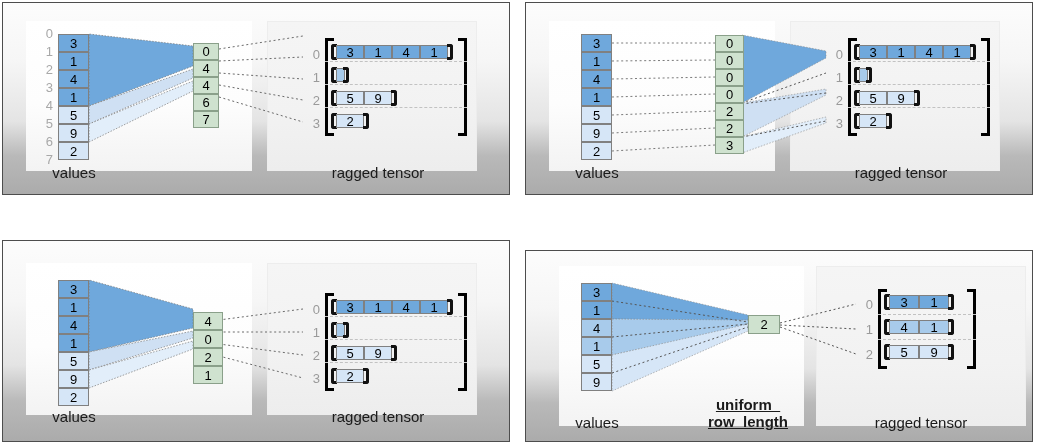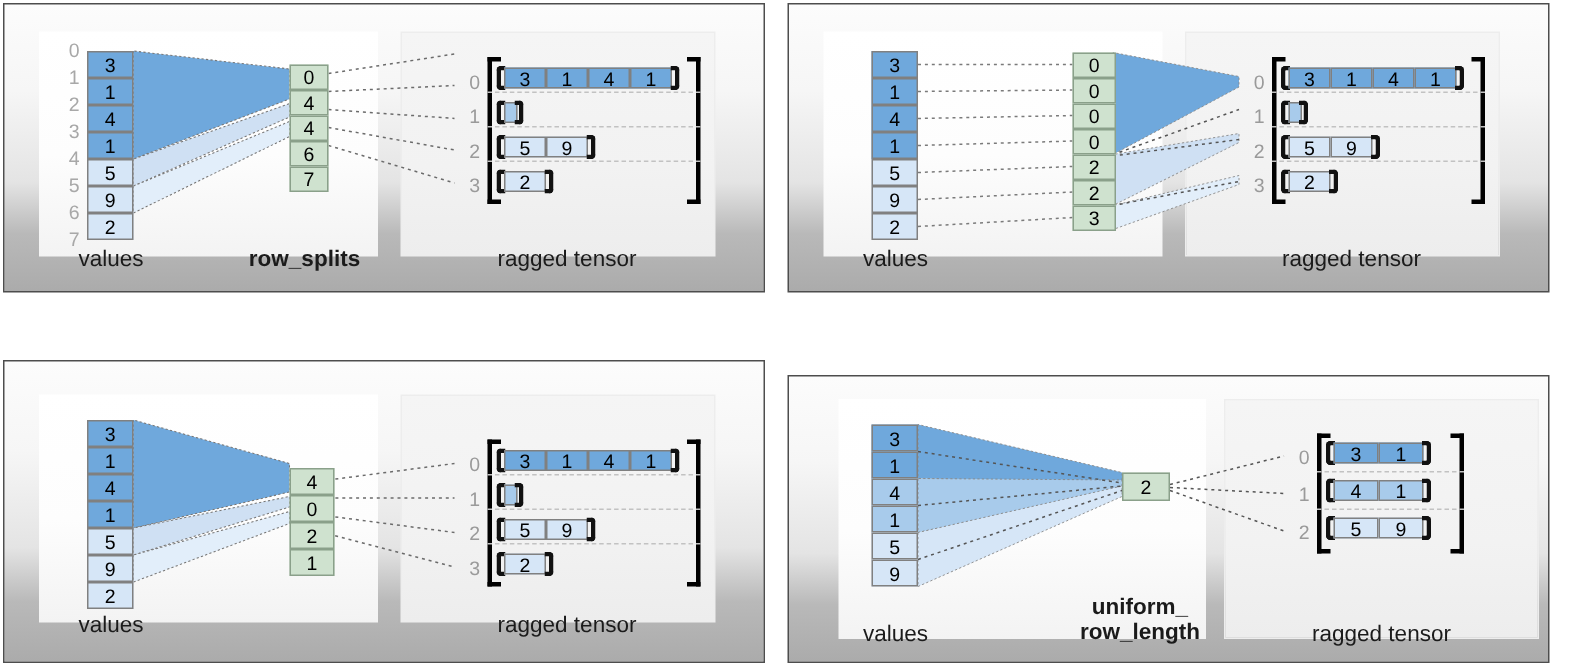--- a/index.html
+++ b/index.html
@@ -180,21 +180,20 @@
     <div class="rowbrk-l" style="left:328px;top:87px;width:6px;height:16px;"></div>
     <div class="cell blue-l" style="left:333px;top:88px;width:28px;height:14px;">5</div>
     <div class="cell blue-l" style="left:361px;top:88px;width:28px;height:14px;">9</div>
     <div class="rowbrk-r" style="left:388px;top:87px;width:6px;height:16px;"></div>
 
     <div class="rowbrk-l" style="left:328px;top:110px;width:6px;height:16px;"></div>
     <div class="cell blue-l" style="left:333px;top:111px;width:28px;height:14px;">2</div>
     <div class="rowbrk-r" style="left:360px;top:110px;width:6px;height:16px;"></div>
 
     <div class="cap" style="left:26px;top:161px;width:90px;">values</div>
-    <div class="cap bold" style="left:140px;top:161px;width:120px;">row_splits</div>
     <div class="cap" style="left:300px;top:161px;width:150px;">ragged tensor</div>
   </div>
 
   <div class="panel p2">
     <div class="card" style="left:23px;top:18px;width:226px;height:150px;"></div>
     <div class="card grayish" style="left:264px;top:18px;width:210px;height:150px;"></div>
 
     <svg class="ov" width="508" height="193">
       <line x1="86" y1="40" x2="189" y2="40" stroke="#7a7a7a" stroke-width="1" stroke-dasharray="2,2.6"></line>
       <line x1="86" y1="58" x2="189" y2="57" stroke="#7a7a7a" stroke-width="1" stroke-dasharray="2,2.6"></line>
@@ -368,18 +367,18 @@
     <div class="cell blue-m" style="left:363px;top:69px;width:30px;height:14px;">4</div>
     <div class="cell blue-m" style="left:393px;top:69px;width:30px;height:14px;">1</div>
     <div class="rowbrk-r" style="left:422px;top:68px;width:6px;height:16px;"></div>
 
     <div class="rowbrk-l" style="left:358px;top:93px;width:6px;height:16px;"></div>
     <div class="cell blue-l" style="left:363px;top:94px;width:30px;height:14px;">5</div>
     <div class="cell blue-l" style="left:393px;top:94px;width:30px;height:14px;">9</div>
     <div class="rowbrk-r" style="left:422px;top:93px;width:6px;height:16px;"></div>
 
     <div class="cap" style="left:26px;top:163px;width:90px;">values</div>
-    <div class="cap bold" style="left:164px;top:145px;width:140px;">uniform_
+    <div class="cap bold" style="left:152px;top:145px;width:140px;text-decoration:underline;">uniform_
 row_length</div>
     <div class="cap" style="left:320px;top:163px;width:150px;">ragged tensor</div>
   </div>
 
 </div>
 
 </body></html>

